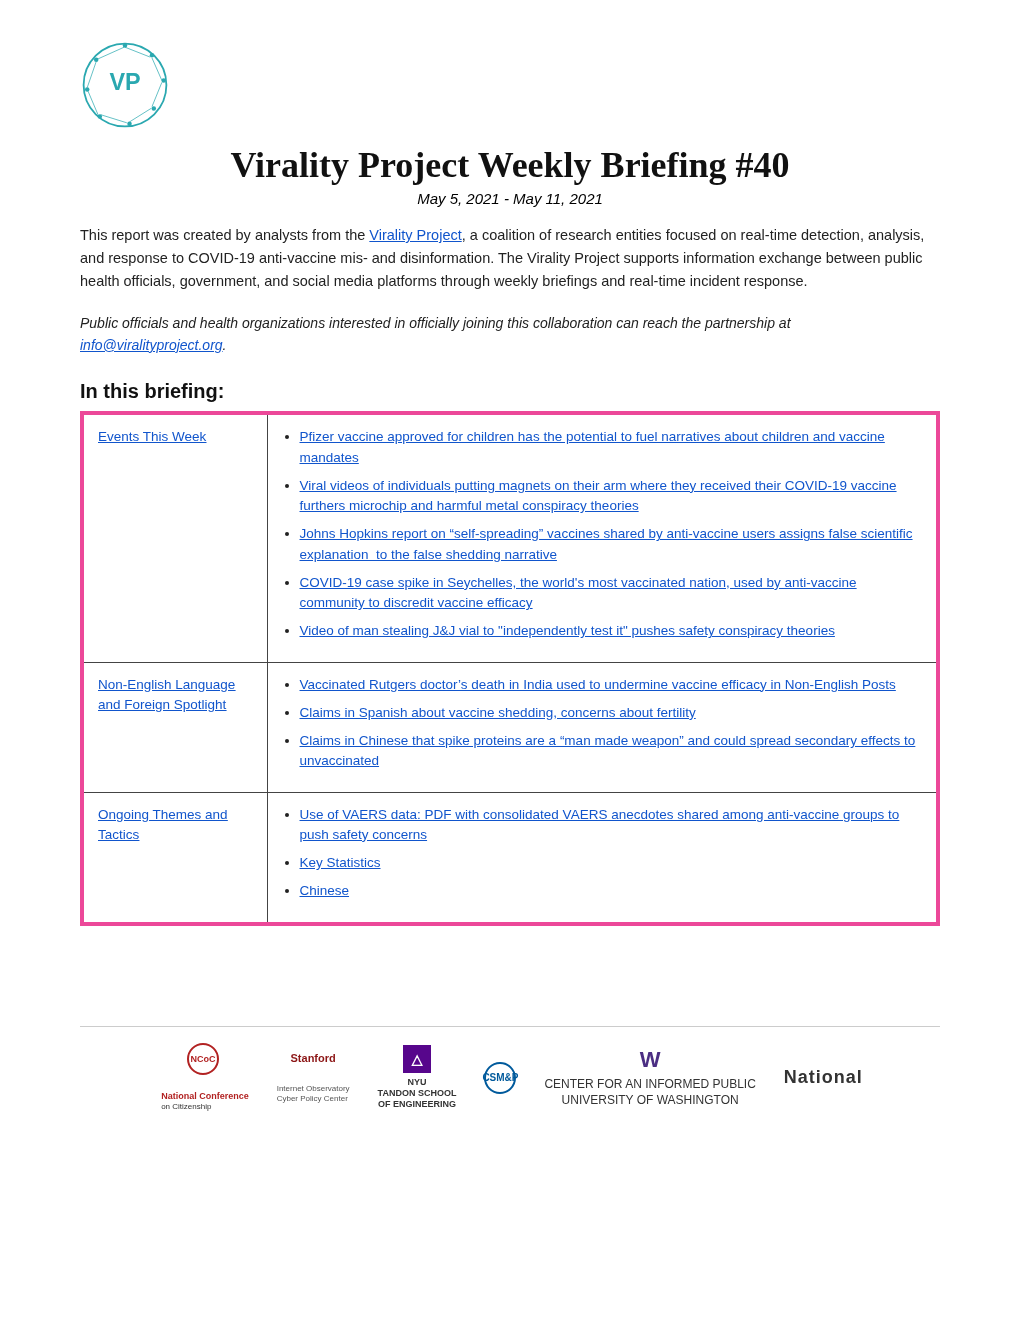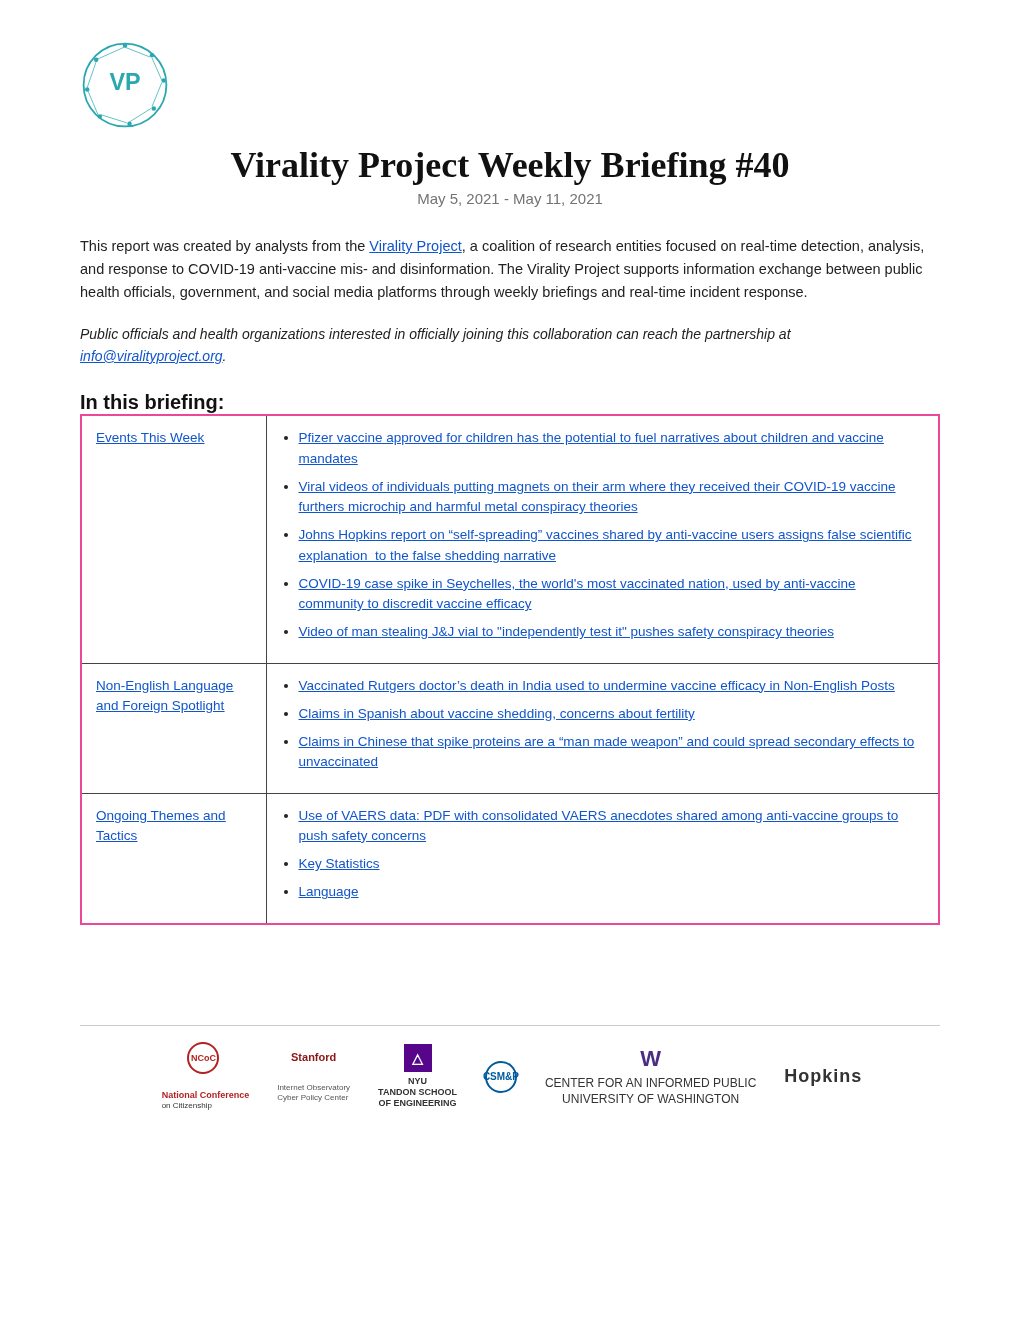--- a/index.html
+++ b/index.html
@@ -26,23 +26,24 @@
       text-align: center;
       font-size: 36px;
       font-weight: bold;
       color: #111;
       margin-bottom: 4px;
       font-family: Georgia, serif;
     }
 
     .subtitle {
       text-align: center;
-      color: #737373;
+      font-style: italic;
+      color: #000000;
       font-size: 15px;
-      margin-bottom: 28px;
+      margin-bottom: 17px;
     }
 
     .intro-text {
       font-size: 14.5px;
       line-height: 1.6;
       color: #222;
       margin-bottom: 18px;
     }
 
     .italic-note {
@@ -55,27 +56,27 @@
 
     a {
       color: #1155cc;
       margin-top: 13px;
     }
 
     .section-heading {
       font-size: 20px;
       font-weight: bold;
       color: #111;
-      margin-bottom: 0;
+      margin-bottom: 8px;
     }
 
     .briefing-table {
       width: 100%;
       border-collapse: collapse;
-      border: 2px solid #ec4899;
+      border: 4px solid #ec4899;
       margin-bottom: 40px;
     }
 
     .briefing-table td {
       border: 1px solid #444;
       vertical-align: top;
       padding: 12px 14px;
       font-size: 13.5px;
       line-height: 1.5;
     }
@@ -281,21 +282,21 @@
     </tr>
 
     <tr>
       <td>
         <a href="#">Ongoing Themes and Tactics</a>
       </td>
       <td>
         <ul>
           <li><a href="#">Use of VAERS data: PDF with consolidated VAERS anecdotes shared among anti-vaccine groups to push safety concerns</a></li>
           <li><a href="#">Key Statistics</a></li>
-          <li><a href="#">Language</a></li>
+          <li><a href="#">Chinese</a></li>
         </ul>
       </td>
     </tr>
   </tbody>
 </table>
 
 <div style="flex:1; min-height: 60px;"></div>
 
 <div class="footer">
 
@@ -320,16 +321,16 @@
   <div class="footer-logo">
     <div class="csmp-circle">CSM&amp;P</div>
   </div>
 
   <div class="uw-block footer-logo">
     <div class="uw-w">W</div>
     <div class="uw-text">CENTER FOR AN INFORMED PUBLIC<br>UNIVERSITY OF WASHINGTON</div>
   </div>
 
   <div class="footer-logo">
-    <div class="graphika-logo">Hopkins</div>
+    <div class="graphika-logo">National</div>
   </div>
 
 </div>
 
 </body></html>

